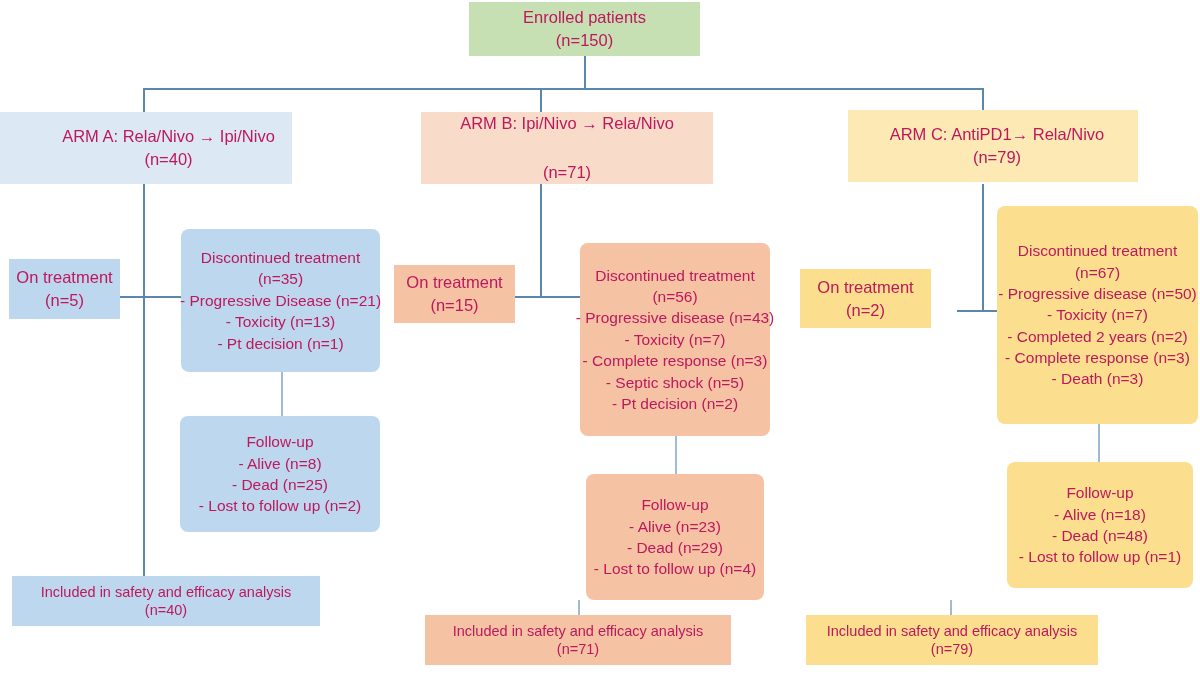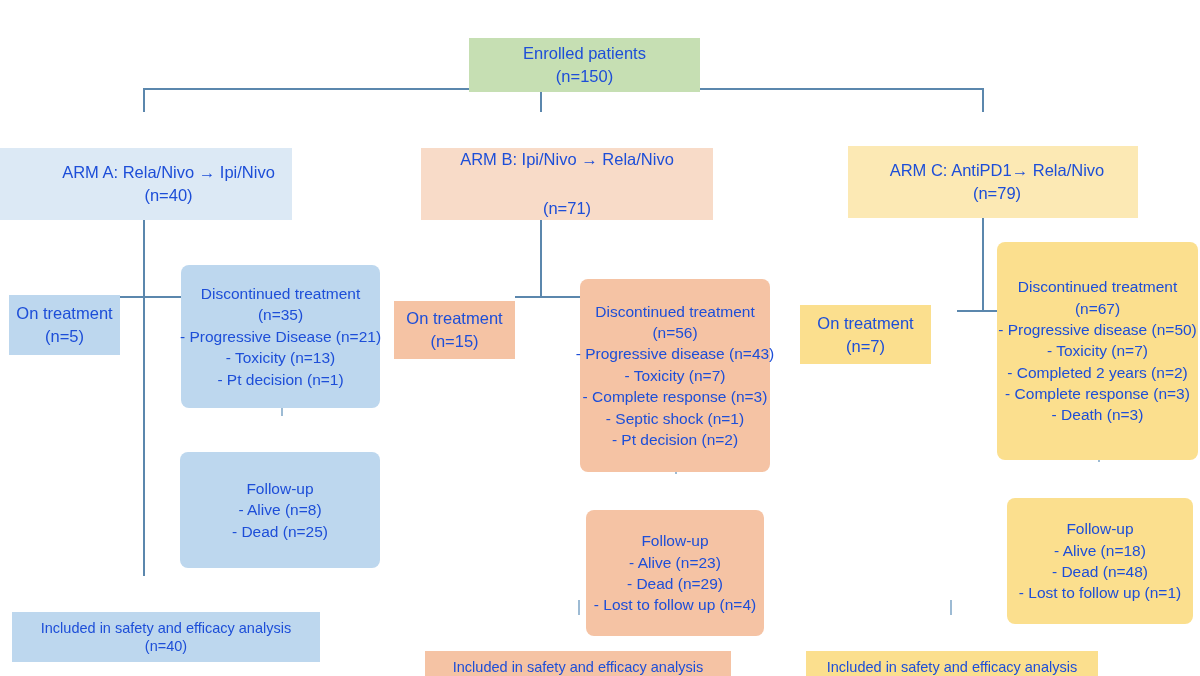--- a/index.html
+++ b/index.html
@@ -20,23 +20,22 @@
   }
   .box {
     position: absolute;
     box-sizing: border-box;
     display: flex;
     flex-direction: column;
     align-items: center;
     justify-content: center;
     text-align: center;
     line-height: 1.38;
-    color: #1d4ed8;
+    color: #be185d;
     z-index: 3;
-    margin-top: 36px;
   }
   .box .ln {
     display: block;
     white-space: nowrap;
   }
   .f16 { font-size: 16.5px; }
   .f15 { font-size: 15.5px; border-radius: 8px; }
   .f14 { font-size: 14.5px; }
 
   
@@ -120,57 +119,58 @@
     <span class="ln">(n=35)</span>
     <span class="ln">- Progressive Disease (n=21)</span>
     <span class="ln">-        Toxicity (n=13)</span>
     <span class="ln">-        Pt decision (n=1)</span>
   </div>
 
   <div class="box blue f15" style="left:180px; top:416px; width:200px; height:116px;">
     <span class="ln">Follow-up</span>
     <span class="ln">- Alive (n=8)</span>
     <span class="ln">- Dead (n=25)</span>
+    <span class="ln">- Lost to follow up (n=2)</span>
   </div>
 
   <div class="box blue f14" style="left:12px; top:576px; width:308px; height:50px; line-height:1.25;">
     <span class="ln">Included in safety and efficacy analysis</span>
     <span class="ln">(n=40)</span>
   </div>
 
   <div class="box peach-d f16" style="left:394px; top:265px; width:121px; height:58px;">
     <span class="ln">On treatment</span>
     <span class="ln">(n=15)</span>
   </div>
 
   <div class="box peach-d f15" style="left:580px; top:243px; width:190px; height:193px;">
     <span class="ln">Discontinued treatment</span>
     <span class="ln">(n=56)</span>
     <span class="ln">- Progressive disease (n=43)</span>
     <span class="ln">- Toxicity (n=7)</span>
     <span class="ln">- Complete response (n=3)</span>
-    <span class="ln">-      Septic shock (n=1)</span>
+    <span class="ln">-      Septic shock (n=5)</span>
     <span class="ln">-      Pt decision (n=2)</span>
   </div>
 
   <div class="box peach-d f15" style="left:586px; top:474px; width:178px; height:126px;">
     <span class="ln">Follow-up</span>
     <span class="ln">- Alive (n=23)</span>
     <span class="ln">- Dead (n=29)</span>
     <span class="ln">- Lost to follow up (n=4)</span>
   </div>
 
   <div class="box peach-d f14" style="left:425px; top:615px; width:306px; height:50px; line-height:1.25;">
     <span class="ln">Included in safety and efficacy analysis</span>
     <span class="ln">(n=71)</span>
   </div>
 
   <div class="box yellow-d f16" style="left:800px; top:269px; width:131px; height:59px;">
     <span class="ln">On treatment</span>
-    <span class="ln">(n=7)</span>
+    <span class="ln">(n=2)</span>
   </div>
 
   <div class="box yellow-d f15" style="left:997px; top:206px; width:201px; height:218px;">
     <span class="ln">Discontinued treatment</span>
     <span class="ln">(n=67)</span>
     <span class="ln">- Progressive disease (n=50)</span>
     <span class="ln">- Toxicity (n=7)</span>
     <span class="ln">-      Completed 2 years (n=2)</span>
     <span class="ln">- Complete response (n=3)</span>
     <span class="ln">- Death (n=3)</span>

